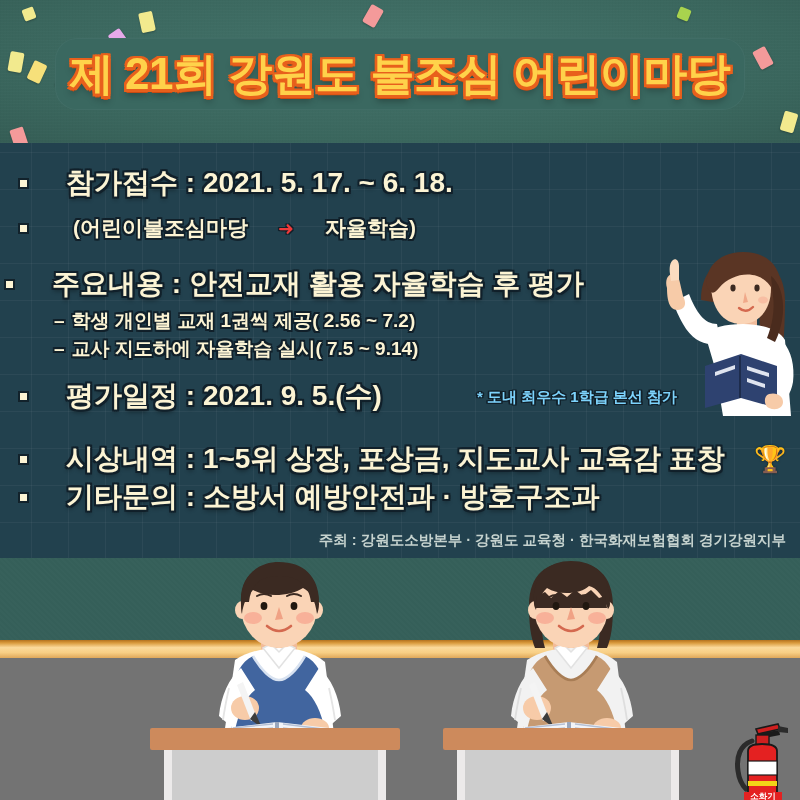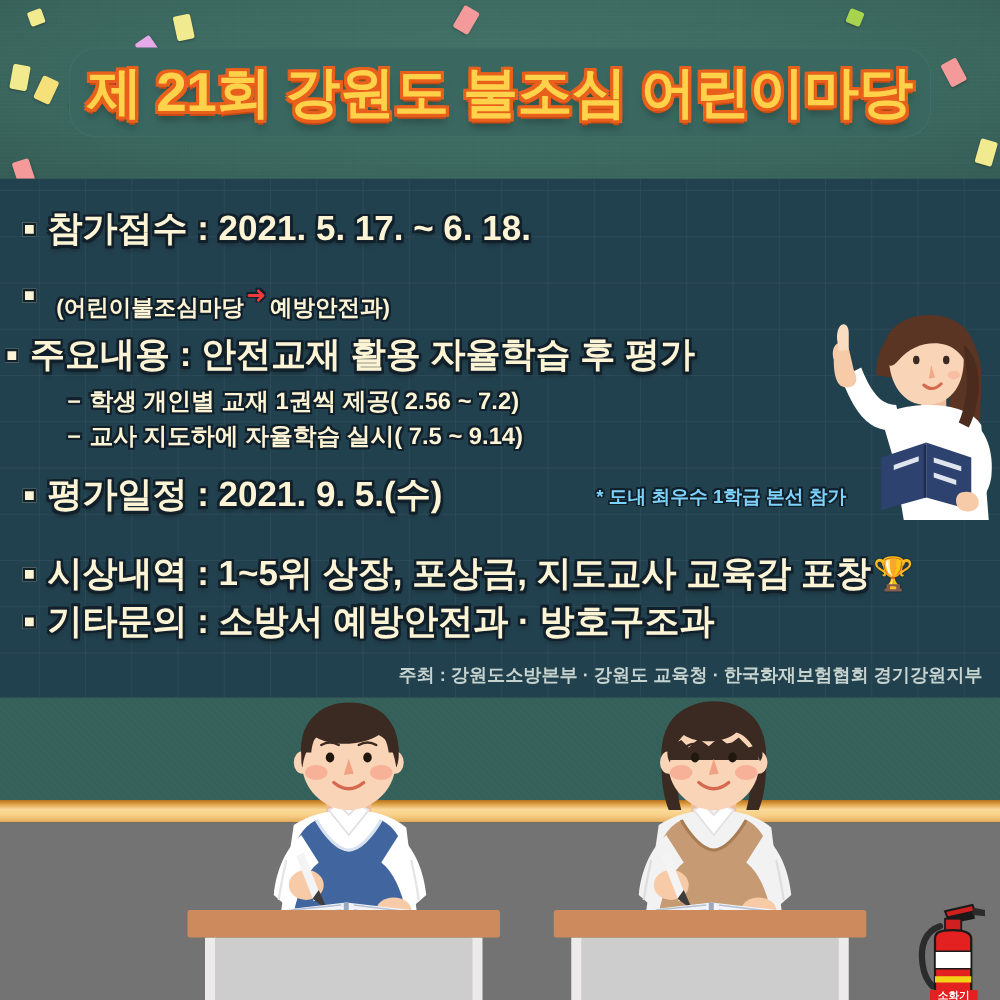--- a/index.html
+++ b/index.html
@@ -72,47 +72,47 @@
   .info-list {
     position: absolute; left: 0; top: 0; width: 800px;
   }
 
   .line {
     position: absolute;
     display: flex; align-items: center;
     white-space: nowrap;
     color: #fcf4d4;
     font-weight: 900;
+    gap: 28px;
   }
   .line .sq {
     display: inline-block;
     width: 11px; height: 11px;
     background: #fcf4d4;
     border: 2px solid #12222b;
     margin-right: 9px;
     flex: 0 0 auto;
   }
   .maintxt {
     font-size: 28px;
     text-shadow:
       -2px -2px 0 #11202a, 2px -2px 0 #11202a,
       -2px 2px 0 #11202a, 2px 2px 0 #11202a,
       -2px 0 0 #11202a, 2px 0 0 #11202a,
       0 -2px 0 #11202a, 0 2px 0 #11202a,
       0 3px 4px rgba(0,0,0,.45);
   }
   .paren {
-    font-size: 18px;
+    font-size: 21px;
     margin-left: 7px;
     text-shadow:
       -1.6px -1.6px 0 #11202a, 1.6px -1.6px 0 #11202a,
       -1.6px 1.6px 0 #11202a, 1.6px 1.6px 0 #11202a,
       -1.6px 0 0 #11202a, 1.6px 0 0 #11202a,
       0 -1.6px 0 #11202a, 0 1.6px 0 #11202a;
-    margin-top: 20px;
   }
   .arrow-red {
     color: #ef3b3b; font-size: 19px; margin: 0 2px;
     text-shadow: -1.3px -1.3px 0 #11202a, 1.3px -1.3px 0 #11202a,
       -1.3px 1.3px 0 #11202a, 1.3px 1.3px 0 #11202a;
   }
   .subline {
     position: absolute;
     display: flex; align-items: center;
     white-space: nowrap;
@@ -223,21 +223,21 @@
 
     <div class="line" style="left:18px; top:164px;">
       <span class="sq"></span>
       <span class="maintxt">참가접수 : 2021. 5. 17. ~ 6. 18.</span>
     </div>
 
     <div class="line" style="left:18px; top:214px;">
       <span class="sq"></span>
       <span class="paren">(어린이불조심마당</span>
       <span class="arrow-red">➜</span>
-      <span class="paren" style="margin-left:1px;">예방안전과)</span>
+      <span class="paren" style="margin-left:1px;">자율학습)</span>
     </div>
 
     <div class="line" style="left:4px; top:265px;">
       <span class="sq"></span>
       <span class="maintxt">주요내용 : 안전교재 활용 자율학습 후 평가</span>
     </div>
 
     <div class="subline" style="left:54px; top:308px;">
       <span class="dash">–</span>
       <span>학생 개인별 교재 1권씩 제공( 2.56 ~ 7.2)</span>

